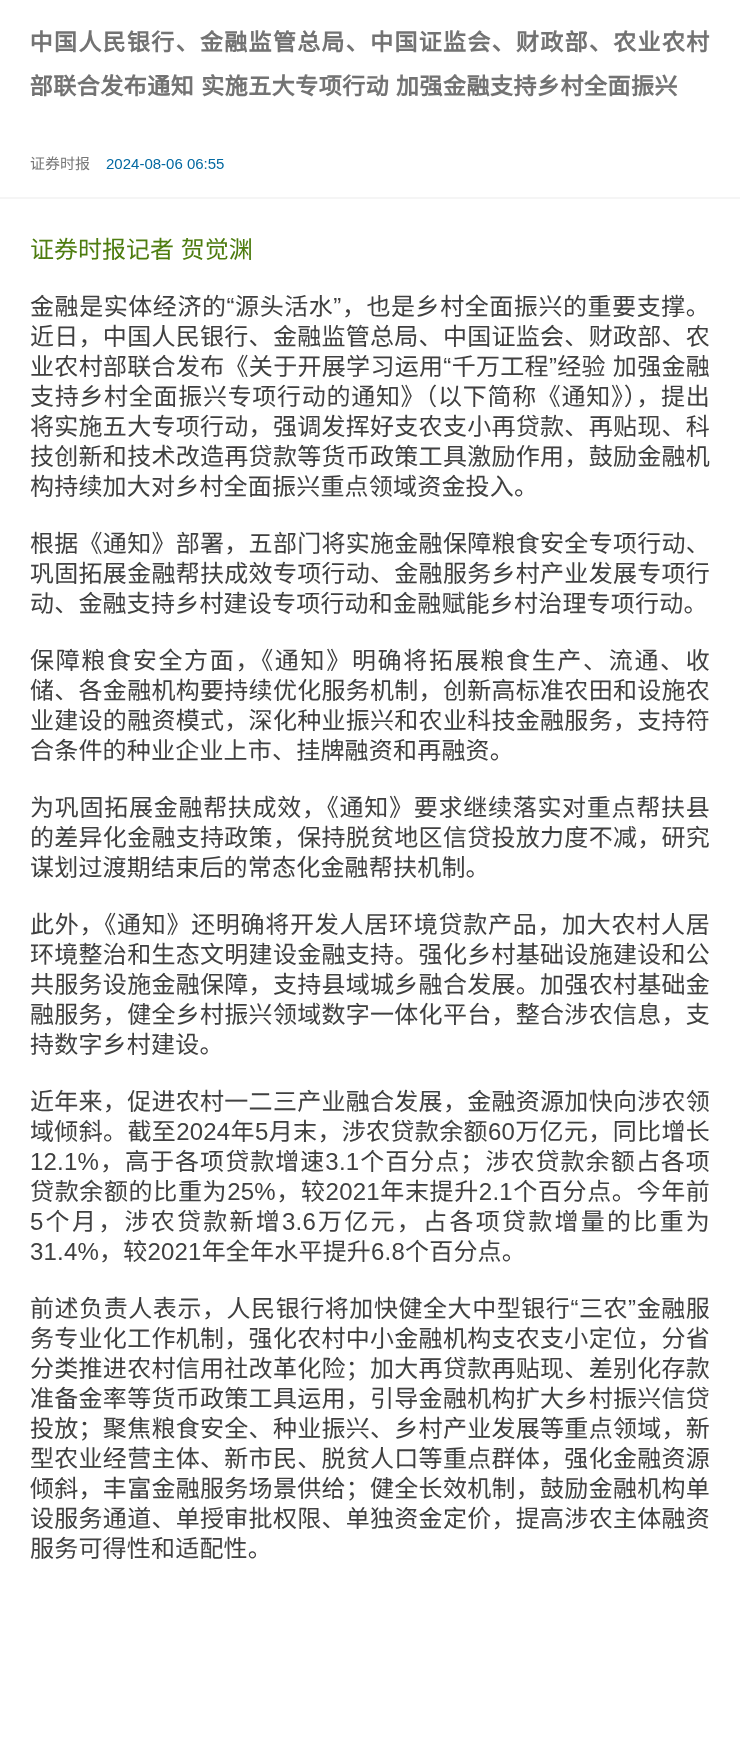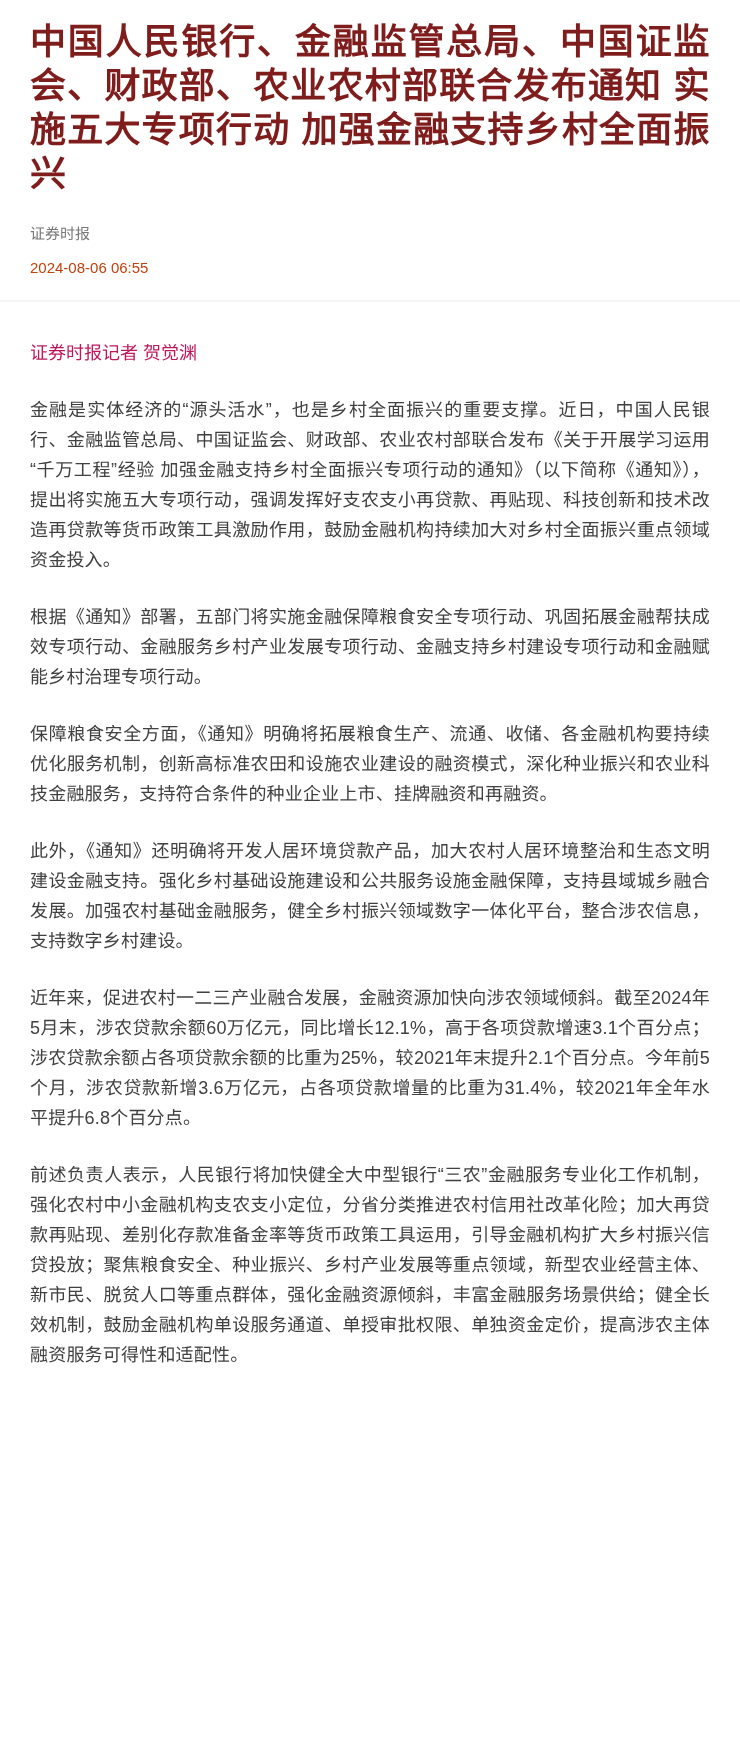--- a/index.html
+++ b/index.html
@@ -11,51 +11,50 @@
     width: 740px;
     min-height: 1755px;
     background: #ffffff;
     overflow: hidden;
   }
   .content {
     padding: 0 30px;
   }
   .title {
     margin-top: 20px;
-    font-size: 36px;
+    font-size: 23px;
     line-height: 44px;
     font-weight: 700;
-    color: #7f1d1d;
+    color: #737373;
     letter-spacing: 0.5px;
     text-align: justify;
   }
   .meta-row {
     display: flex;
     align-items: baseline;
     gap: 16px;
-    margin-top: 26px;
+    margin-top: 44px;
     font-size: 15px;
-    flex-direction: column;
   }
   .source-name { color: #777777; }
-  .timestamp   { color: #c2410c; text-align: right; }
+  .timestamp   { color: #0369a1; text-align: right; }
   .divider {
     height: 2px;
     background: #f5f5f5;
     margin-top: 24px;
   }
   .byline {
     margin-top: 36px;
-    font-size: 18px;
+    font-size: 24px;
     line-height: 30px;
-    color: #be185d;
+    color: #4d7c0f;
   }
   .article-body p {
     margin-top: 27px;
-    font-size: 18px;
+    font-size: 24px;
     line-height: 30px;
     color: #404040;
     text-align: justify;
     letter-spacing: 0.2px;
   }
 </style>
 </head>
 <body>
 
 <div class="page">
@@ -74,19 +73,20 @@
 
   <div class="content">
 
     <div class="byline">证券时报记者 贺觉渊</div>
 
     <div class="article-body">
 
     <p>金融是实体经济的“源头活水”，也是乡村全面振兴的重要支撑。近日，中国人民银行、金融监管总局、中国证监会、财政部、农业农村部联合发布《关于开展学习运用“千万工程”经验 加强金融支持乡村全面振兴专项行动的通知》（以下简称《通知》），提出将实施五大专项行动，强调发挥好支农支小再贷款、再贴现、科技创新和技术改造再贷款等货币政策工具激励作用，鼓励金融机构持续加大对乡村全面振兴重点领域资金投入。</p>
         <p>根据《通知》部署，五部门将实施金融保障粮食安全专项行动、巩固拓展金融帮扶成效专项行动、金融服务乡村产业发展专项行动、金融支持乡村建设专项行动和金融赋能乡村治理专项行动。</p>
         <p>保障粮食安全方面，《通知》明确将拓展粮食生产、流通、收储、各金融机构要持续优化服务机制，创新高标准农田和设施农业建设的融资模式，深化种业振兴和农业科技金融服务，支持符合条件的种业企业上市、挂牌融资和再融资。</p>
+        <p>为巩固拓展金融帮扶成效，《通知》要求继续落实对重点帮扶县的差异化金融支持政策，保持脱贫地区信贷投放力度不减，研究谋划过渡期结束后的常态化金融帮扶机制。</p>
         <p>此外，《通知》还明确将开发人居环境贷款产品，加大农村人居环境整治和生态文明建设金融支持。强化乡村基础设施建设和公共服务设施金融保障，支持县域城乡融合发展。加强农村基础金融服务，健全乡村振兴领域数字一体化平台，整合涉农信息，支持数字乡村建设。</p>
         <p>近年来，促进农村一二三产业融合发展，金融资源加快向涉农领域倾斜。截至2024年5月末，涉农贷款余额60万亿元，同比增长12.1%，高于各项贷款增速3.1个百分点；涉农贷款余额占各项贷款余额的比重为25%，较2021年末提升2.1个百分点。今年前5个月，涉农贷款新增3.6万亿元，占各项贷款增量的比重为31.4%，较2021年全年水平提升6.8个百分点。</p>
         <p>前述负责人表示，人民银行将加快健全大中型银行“三农”金融服务专业化工作机制，强化农村中小金融机构支农支小定位，分省分类推进农村信用社改革化险；加大再贷款再贴现、差别化存款准备金率等货币政策工具运用，引导金融机构扩大乡村振兴信贷投放；聚焦粮食安全、种业振兴、乡村产业发展等重点领域，新型农业经营主体、新市民、脱贫人口等重点群体，强化金融资源倾斜，丰富金融服务场景供给；健全长效机制，鼓励金融机构单设服务通道、单授审批权限、单独资金定价，提高涉农主体融资服务可得性和适配性。</p>
       </div>
 
   </div>
 </div>
 
 </body></html>

